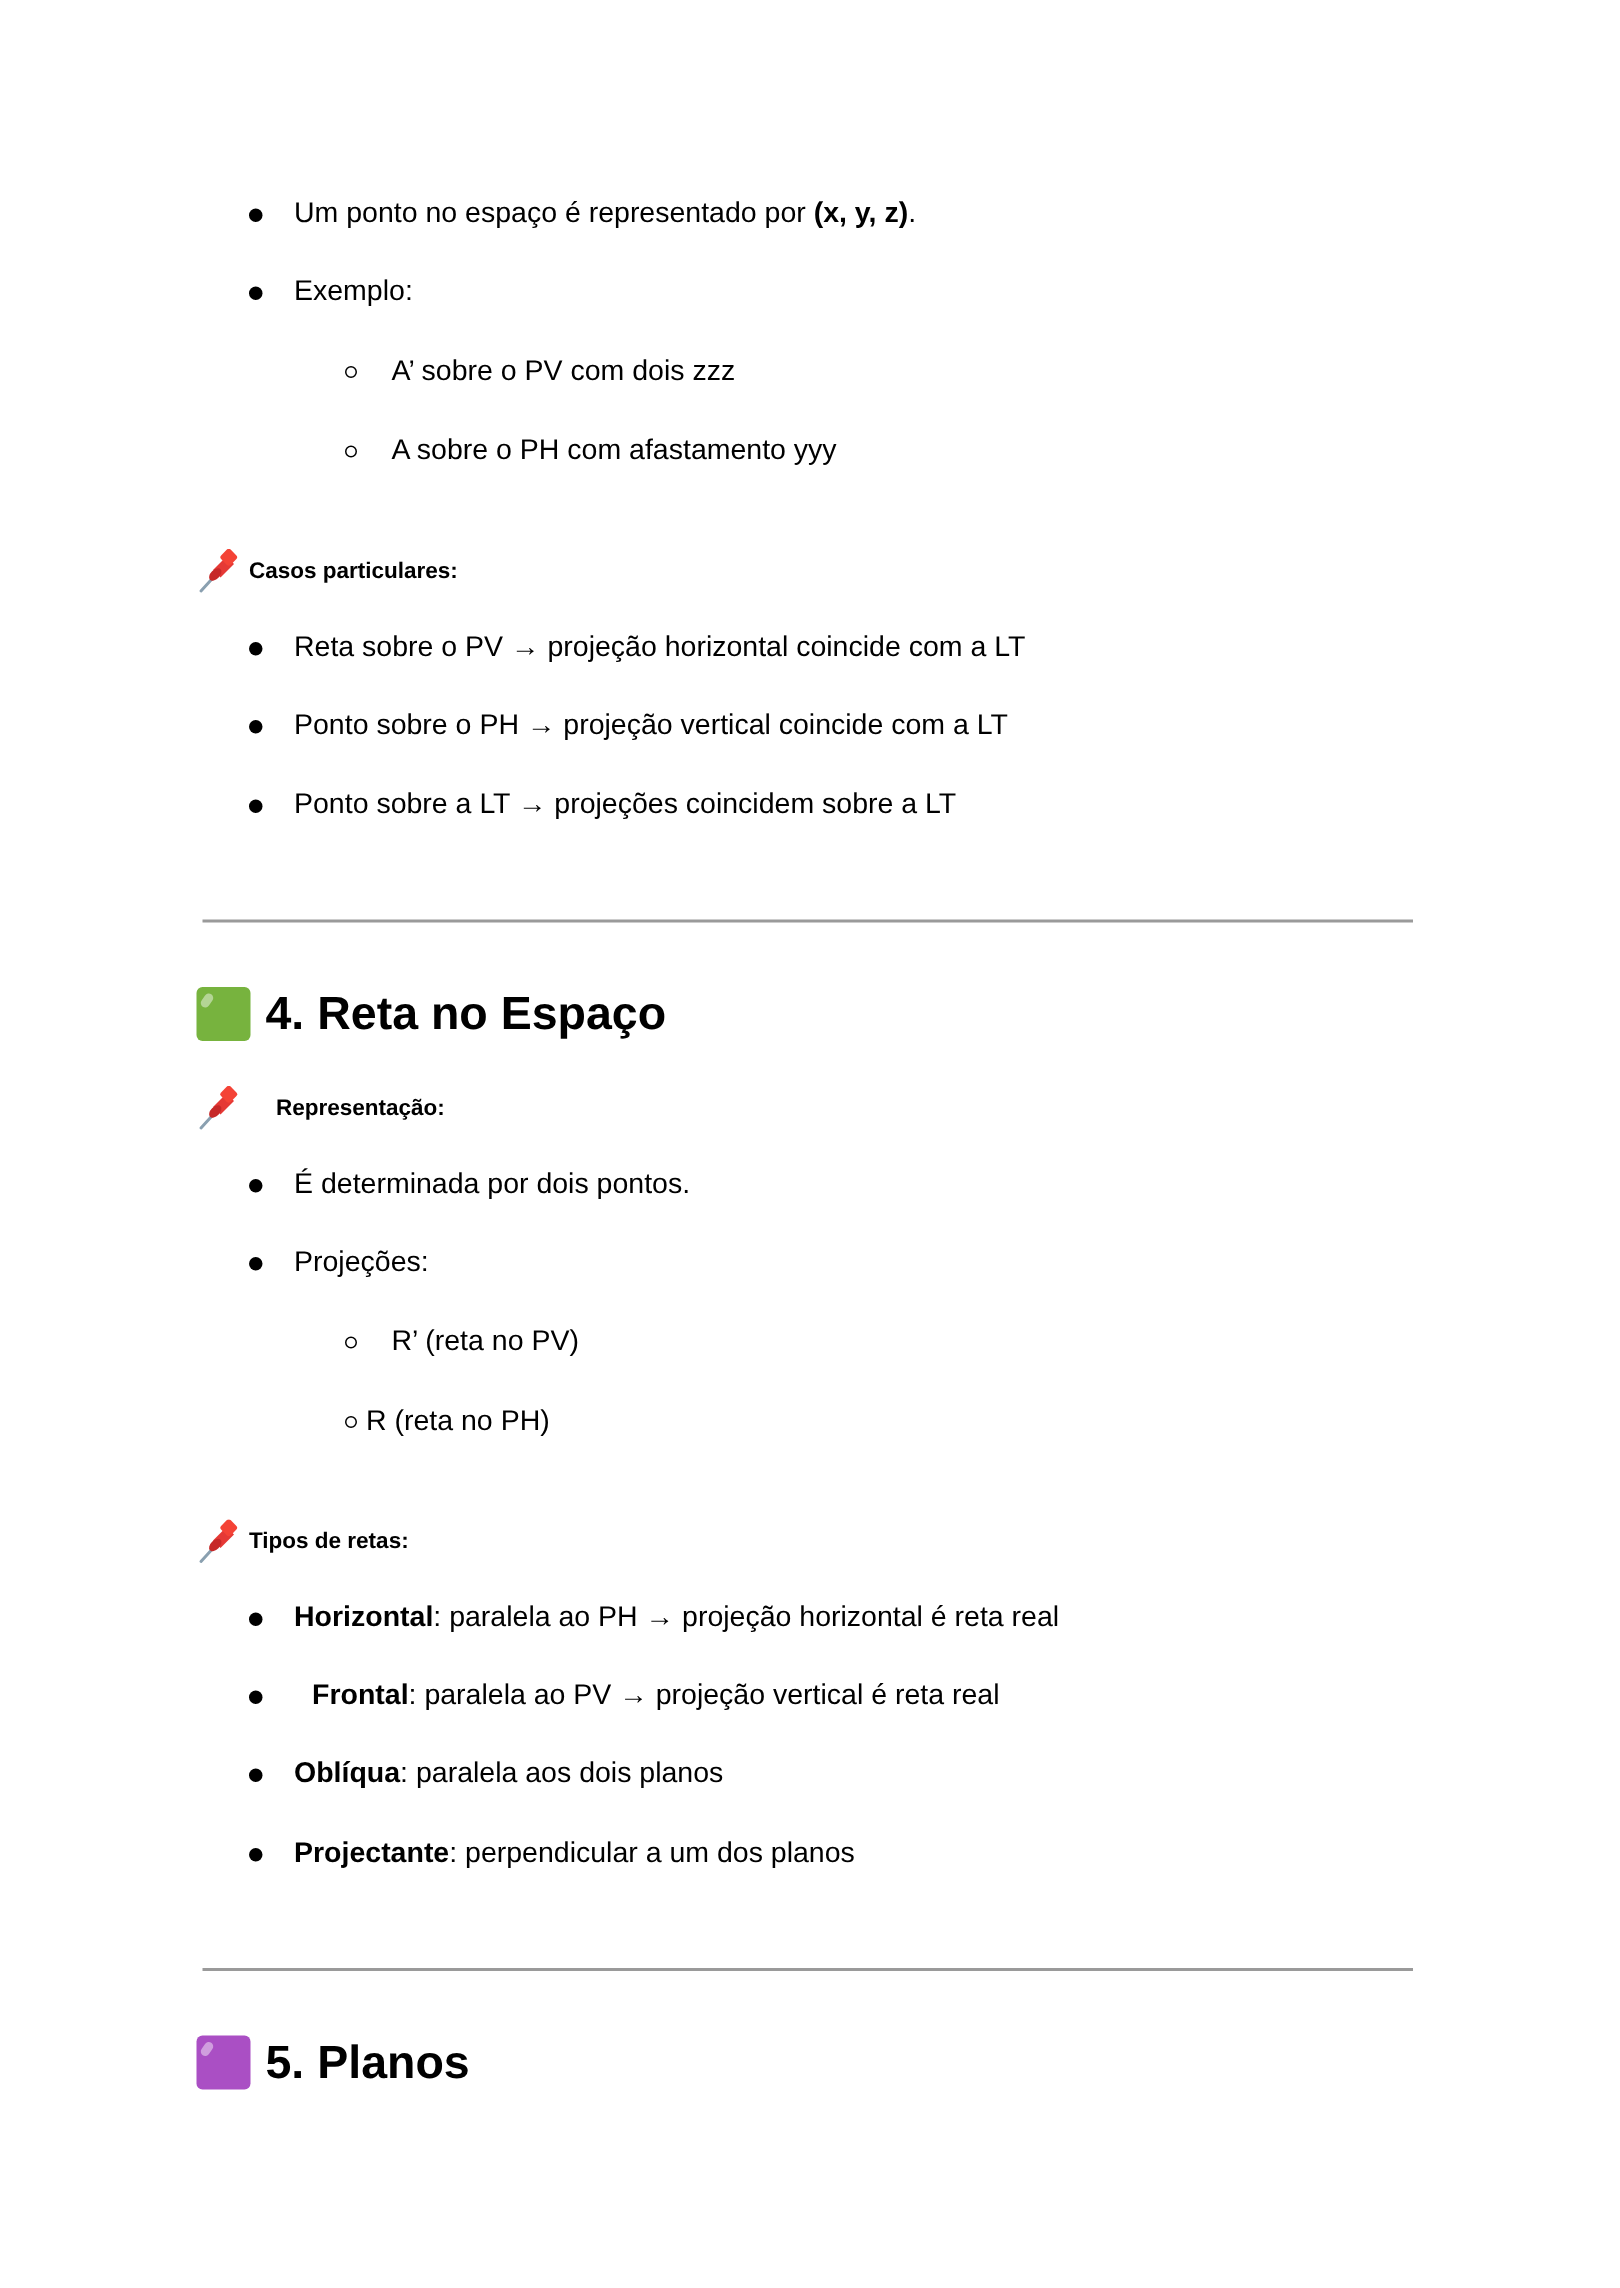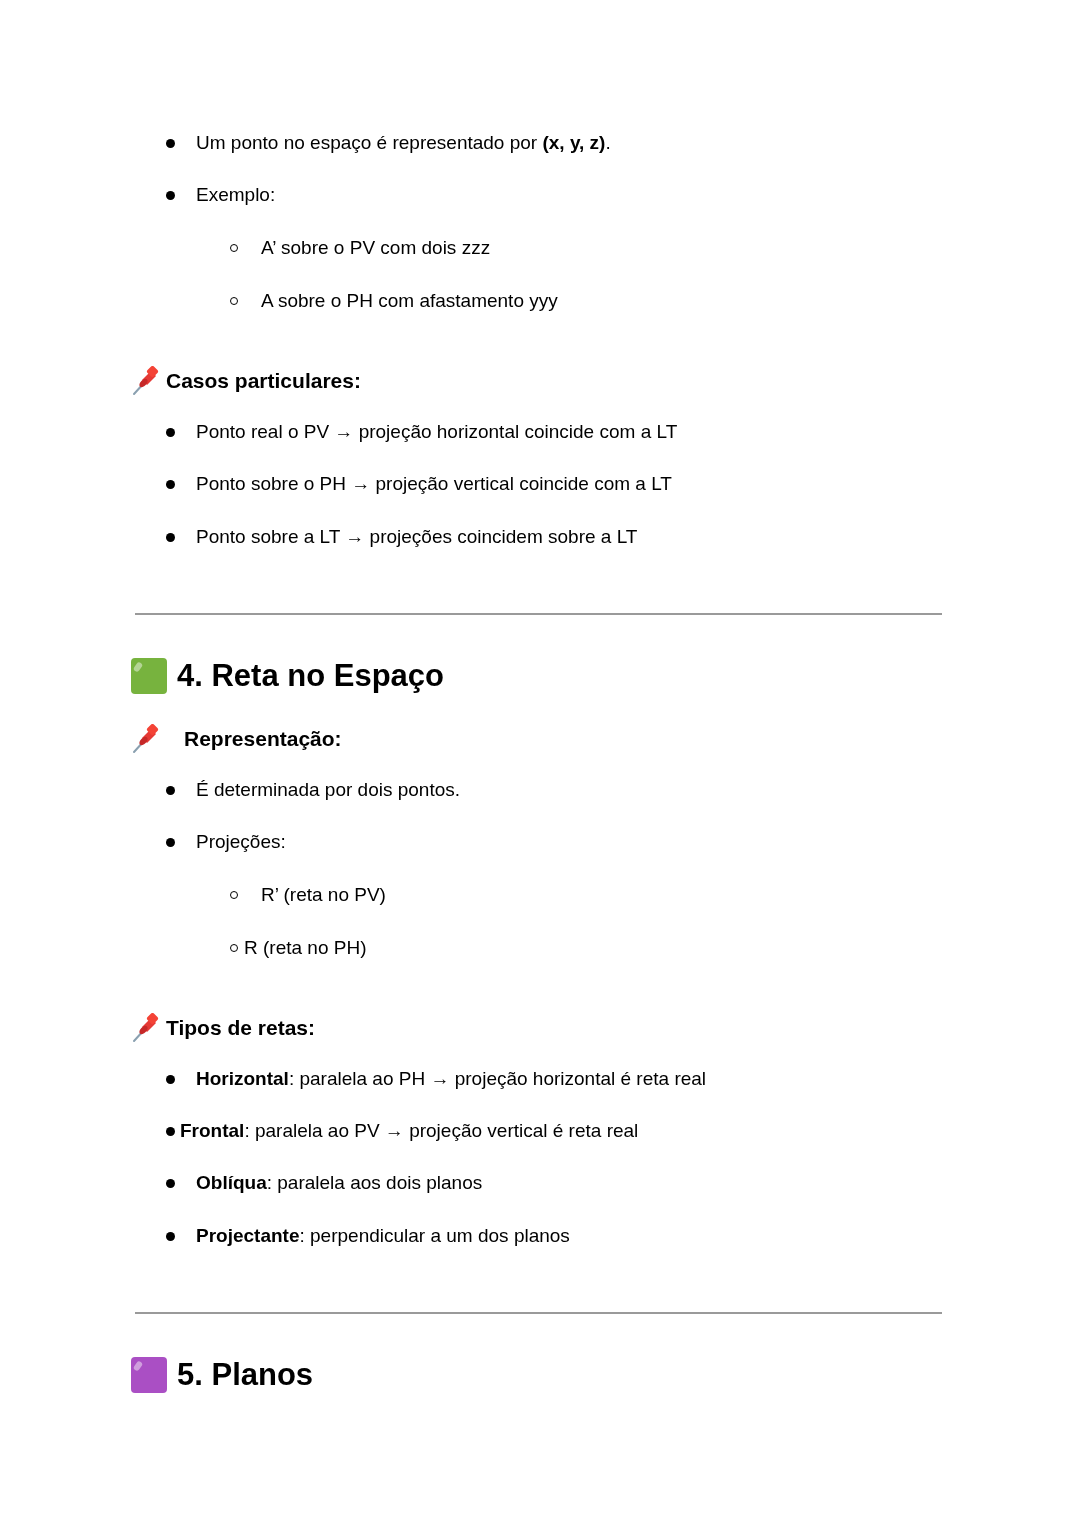--- a/index.html
+++ b/index.html
@@ -2,21 +2,21 @@
 <html><head>
 <meta charset="utf-8">
 <style>
   html, body { margin: 0; padding: 0; background: #ffffff; }
   body { width: 1080px; height: 1525px; position: relative; overflow: hidden;
          font-family: "Liberation Sans", sans-serif; color: #000; }
   .dot { position: absolute; width: 9px; height: 9px; border-radius: 50%; background: #000; }
   .ring { position: absolute; width: 8px; height: 8px; border-radius: 50%; border: 1.4px solid #000; box-sizing: border-box; }
   .txt { position: absolute; font-size: 19px; line-height: 24px; white-space: nowrap; }
   .txt b { font-weight: bold; }
-  .h3 { position: absolute; font-size: 21px; font-weight: bold; line-height: 28px; white-space: nowrap; }
+  .h3 { position: absolute; font-size: 15px; font-weight: bold; line-height: 28px; white-space: nowrap; }
   .h2 { position: absolute; font-size: 31px; font-weight: bold; line-height: 36px; white-space: nowrap; }
   .rule { position: absolute; left: 135px; width: 807px; height: 2px; background: #9a9a9a; }
   .pin { position: absolute; width: 30px; height: 30px; }
   .sq { position: absolute; width: 36px; height: 36px; border-radius: 4px; }
   .sq-green { background: #77b33e; }
   .sq-purple { background: #aa4fc4; }
   .sq .shine { position: absolute; left: 4px; top: 4px; width: 6px; height: 10px; border-radius: 3px;
                background: rgba(255,255,255,0.45); transform: rotate(35deg); }
 </style>
 </head>
@@ -39,21 +39,21 @@
 <div>
   <svg class="pin" style="left:131px; top:366px;" viewBox="0 0 30 30">
     <line x1="3" y1="28" x2="13" y2="17" stroke="#8aa0b0" stroke-width="2" stroke-linecap="round"></line>
     <path d="M11 14 L20 5 L25 10 L16 19 Z" fill="#e53935"></path>
     <rect x="17" y="1" width="9" height="9" rx="2" transform="rotate(45 21.5 5.5)" fill="#f44336"></rect>
     <ellipse cx="12.5" cy="17" rx="5" ry="3" transform="rotate(-45 12.5 17)" fill="#c62828"></ellipse>
   </svg>
   <div class="h3" style="left:166px; top:367px;">Casos particulares:</div>
 
   <div class="dot" style="left:166px; top:428px;"></div>
-  <div class="txt" style="left:196px; top:420px;">Ponto real o PV → projeção horizontal coincide com a LT</div>
+  <div class="txt" style="left:196px; top:420px;">Reta sobre o PV → projeção horizontal coincide com a LT</div>
 
   <div class="dot" style="left:166px; top:480px;"></div>
   <div class="txt" style="left:196px; top:472px;">Ponto sobre o PH → projeção vertical coincide com a LT</div>
 
   <div class="dot" style="left:166px; top:533px;"></div>
   <div class="txt" style="left:196px; top:525px;text-align:center;">Ponto sobre a LT → projeções coincidem sobre a LT</div>
 </div>
 
 <div class="rule" style="top:613px;"></div>
 
@@ -88,21 +88,21 @@
     <path d="M11 14 L20 5 L25 10 L16 19 Z" fill="#e53935"></path>
     <rect x="17" y="1" width="9" height="9" rx="2" transform="rotate(45 21.5 5.5)" fill="#f44336"></rect>
     <ellipse cx="12.5" cy="17" rx="5" ry="3" transform="rotate(-45 12.5 17)" fill="#c62828"></ellipse>
   </svg>
   <div class="h3" style="left:166px; top:1014px;">Tipos de retas:</div>
 
   <div class="dot" style="left:166px; top:1075px;"></div>
   <div class="txt" style="left:196px; top:1067px;"><b>Horizontal</b><span>: paralela ao PH → projeção horizontal é reta real</span></div>
 
   <div class="dot" style="left:166px; top:1127px;"></div>
-  <div class="txt" style="left:180px; top:1119px;text-align:right;"><b>Frontal</b><span>: paralela ao PV → projeção vertical é reta real</span></div>
+  <div class="txt" style="left:208px; top:1119px;text-align:right;"><b>Frontal</b><span>: paralela ao PV → projeção vertical é reta real</span></div>
 
   <div class="dot" style="left:166px; top:1179px;"></div>
   <div class="txt" style="left:196px; top:1171px;"><b>Oblíqua</b><span>: paralela aos dois planos</span></div>
 
   <div class="dot" style="left:166px; top:1232px;"></div>
   <div class="txt" style="left:196px; top:1224px;"><b>Projectante</b><span>: perpendicular a um dos planos</span></div>
 </div>
 
 <div class="rule" style="top:1312px;"></div>
 

